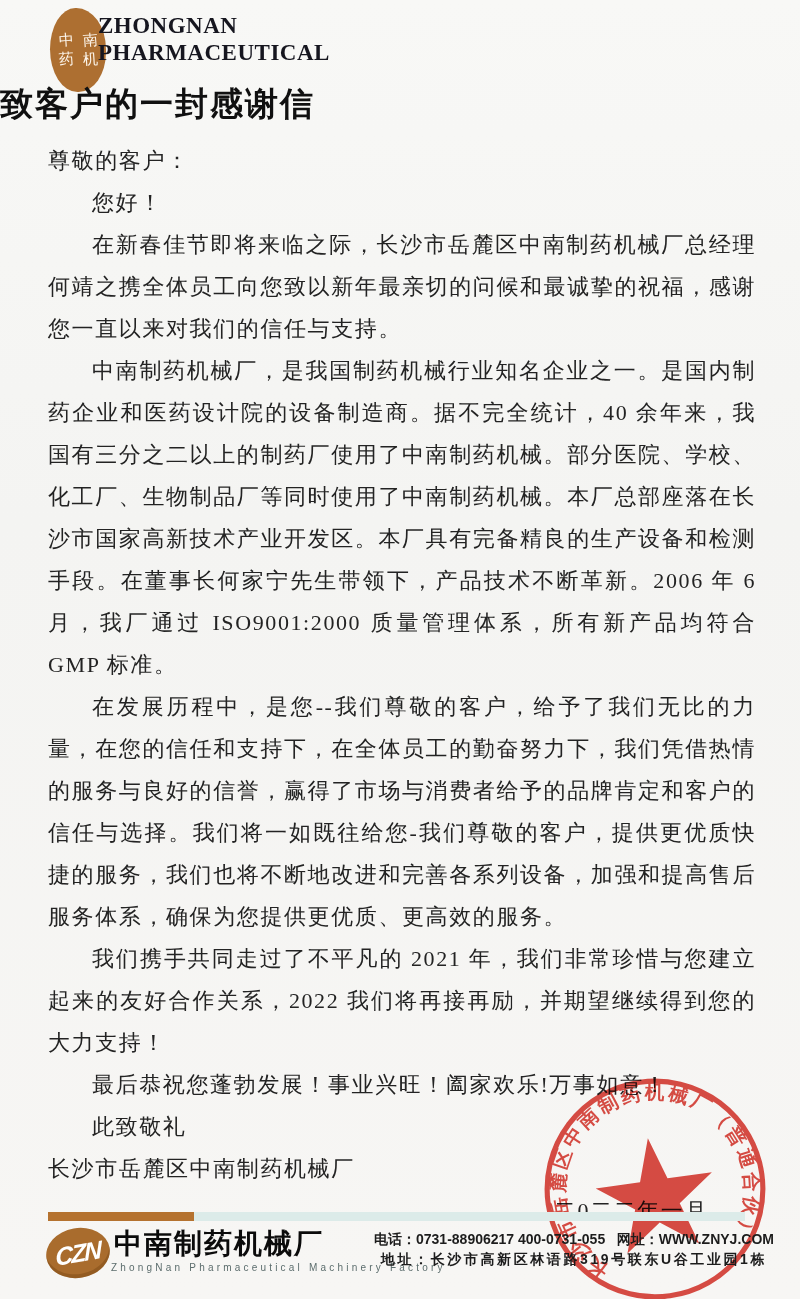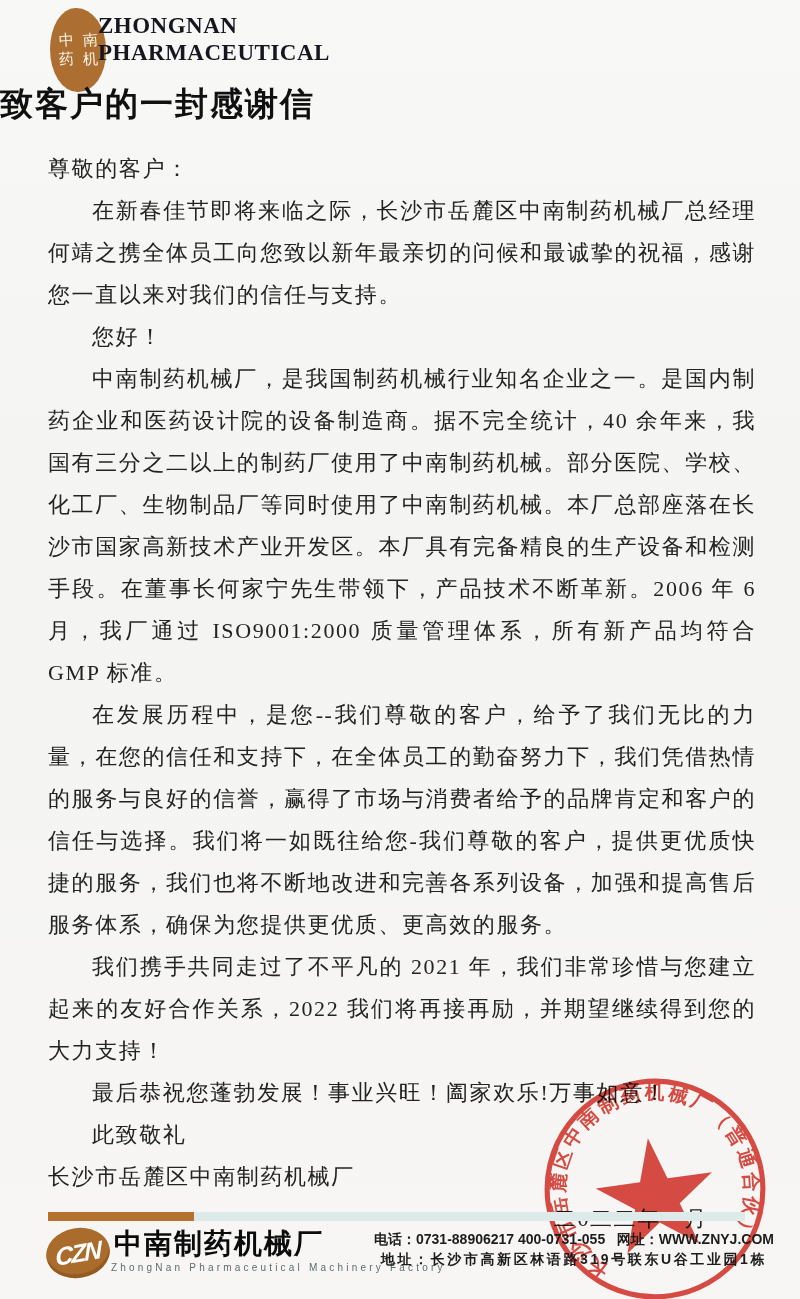--- a/index.html
+++ b/index.html
@@ -32,21 +32,21 @@
   }
   .doc-title {
     position:absolute; top:82px; left:0; width:100%; 
     font-family:"Liberation Sans", sans-serif; font-weight:700;
     font-size:33px; letter-spacing:2px; color:#101010;
   }
   
   .letter {
     position:absolute; left:48px; top:140px; width:708px;
     font-size:22px; line-height:42px; letter-spacing:1.6px;
-    text-align:justify; color:#232323;margin-top:8px;
+    text-align:justify; color:#232323;
   }
   .letter p { margin:0; }
   .indent { text-indent:2em; }
   .signature { text-align:left; padding-right:14px; }
   .sign-date { text-align:right; padding-right:48px; }
   
   .stamp {
     position:absolute; left:542px; top:1076px; width:226px; height:226px;
     transform:rotate(-8deg); opacity:0.88; mix-blend-mode:multiply;
     pointer-events:none;
@@ -94,22 +94,22 @@
     <span>机</span>
   </div>
   <div class="header-text">
     <div class="header-line1">ZHONGNAN</div>
     <div class="header-line2">PHARMACEUTICAL</div>
   </div>
   <div class="doc-title">致客户的一封感谢信</div>
 
   <div class="letter">
     <p>尊敬的客户：</p>
+    <p class="indent">您好！</p>
     <p class="indent">在新春佳节即将来临之际，长沙市岳麓区中南制药机械厂总经理何靖之携全体员工向您致以新年最亲切的问候和最诚挚的祝福，感谢您一直以来对我们的信任与支持。</p>
-    <p class="indent">您好！</p>
     <p class="indent">中南制药机械厂，是我国制药机械行业知名企业之一。是国内制药企业和医药设计院的设备制造商。据不完全统计，40 余年来，我国有三分之二以上的制药厂使用了中南制药机械。部分医院、学校、化工厂、生物制品厂等同时使用了中南制药机械。本厂总部座落在长沙市国家高新技术产业开发区。本厂具有完备精良的生产设备和检测手段。在董事长何家宁先生带领下，产品技术不断革新。2006 年 6 月，我厂通过 ISO9001:2000 质量管理体系，所有新产品均符合 GMP 标准。</p>
     <p class="indent">在发展历程中，是您--我们尊敬的客户，给予了我们无比的力量，在您的信任和支持下，在全体员工的勤奋努力下，我们凭借热情的服务与良好的信誉，赢得了市场与消费者给予的品牌肯定和客户的信任与选择。我们将一如既往给您-我们尊敬的客户，提供更优质快捷的服务，我们也将不断地改进和完善各系列设备，加强和提高售后服务体系，确保为您提供更优质、更高效的服务。</p>
     <p class="indent">我们携手共同走过了不平凡的 2021 年，我们非常珍惜与您建立起来的友好合作关系，2022 我们将再接再励，并期望继续得到您的大力支持！</p>
     <p class="indent">最后恭祝您蓬勃发展！事业兴旺！阖家欢乐!万事如意！</p>
     <p class="indent">此致敬礼</p>
     <p class="signature">长沙市岳麓区中南制药机械厂</p>
     <p class="sign-date">二0二二年一月</p>
   </div>
 
   <svg class="stamp" viewBox="0 0 220 220" xmlns="http://www.w3.org/2000/svg">

